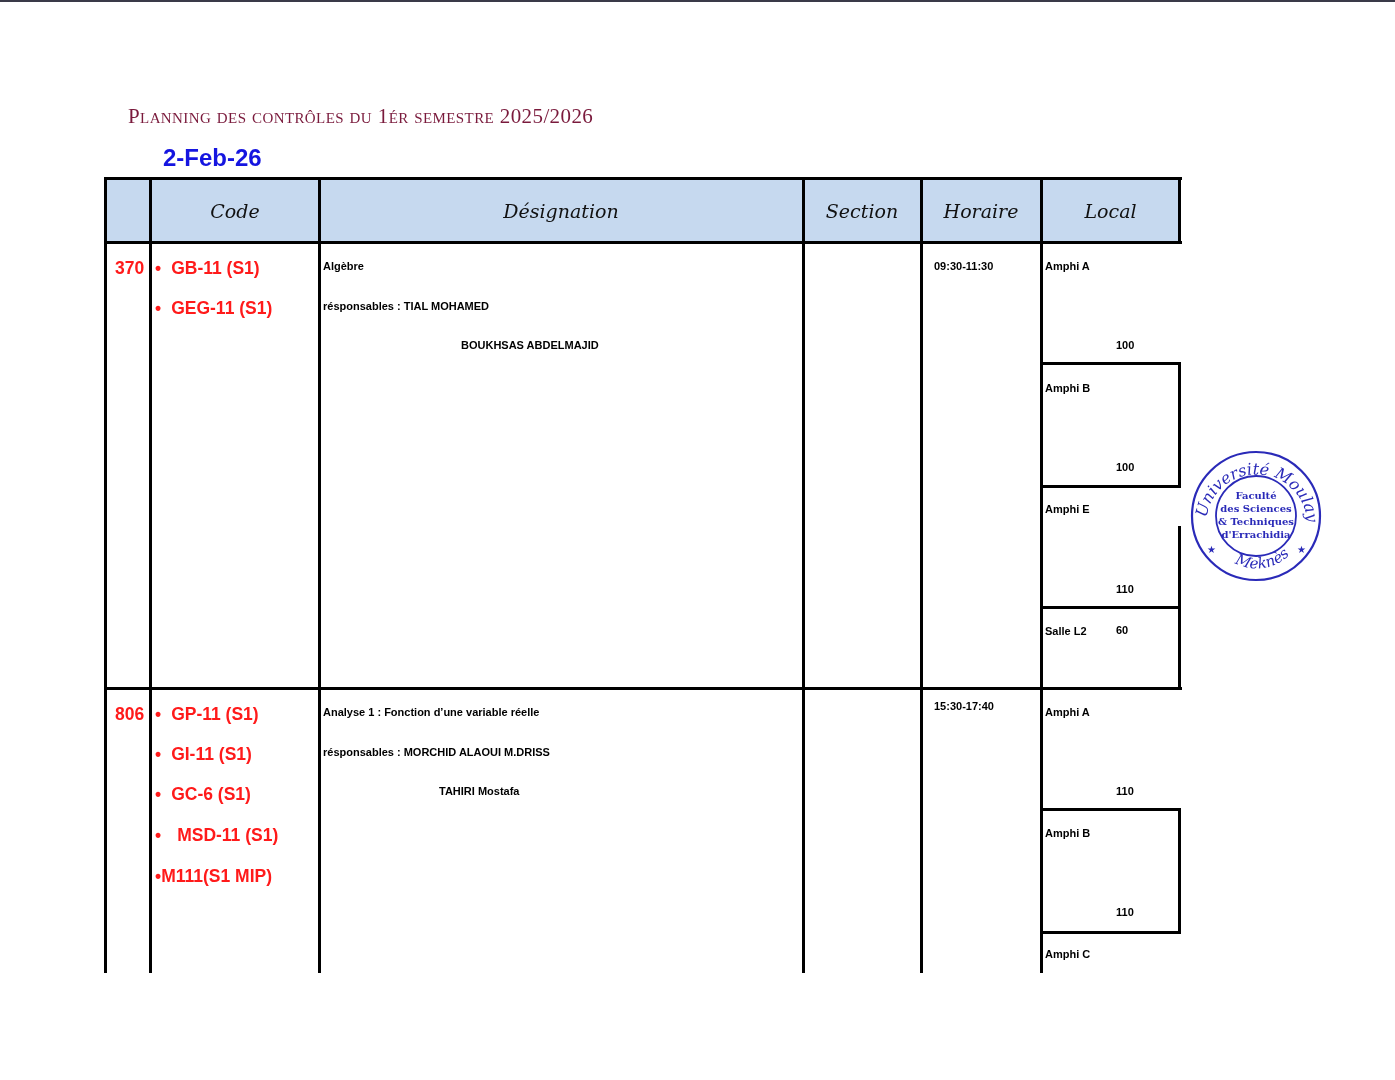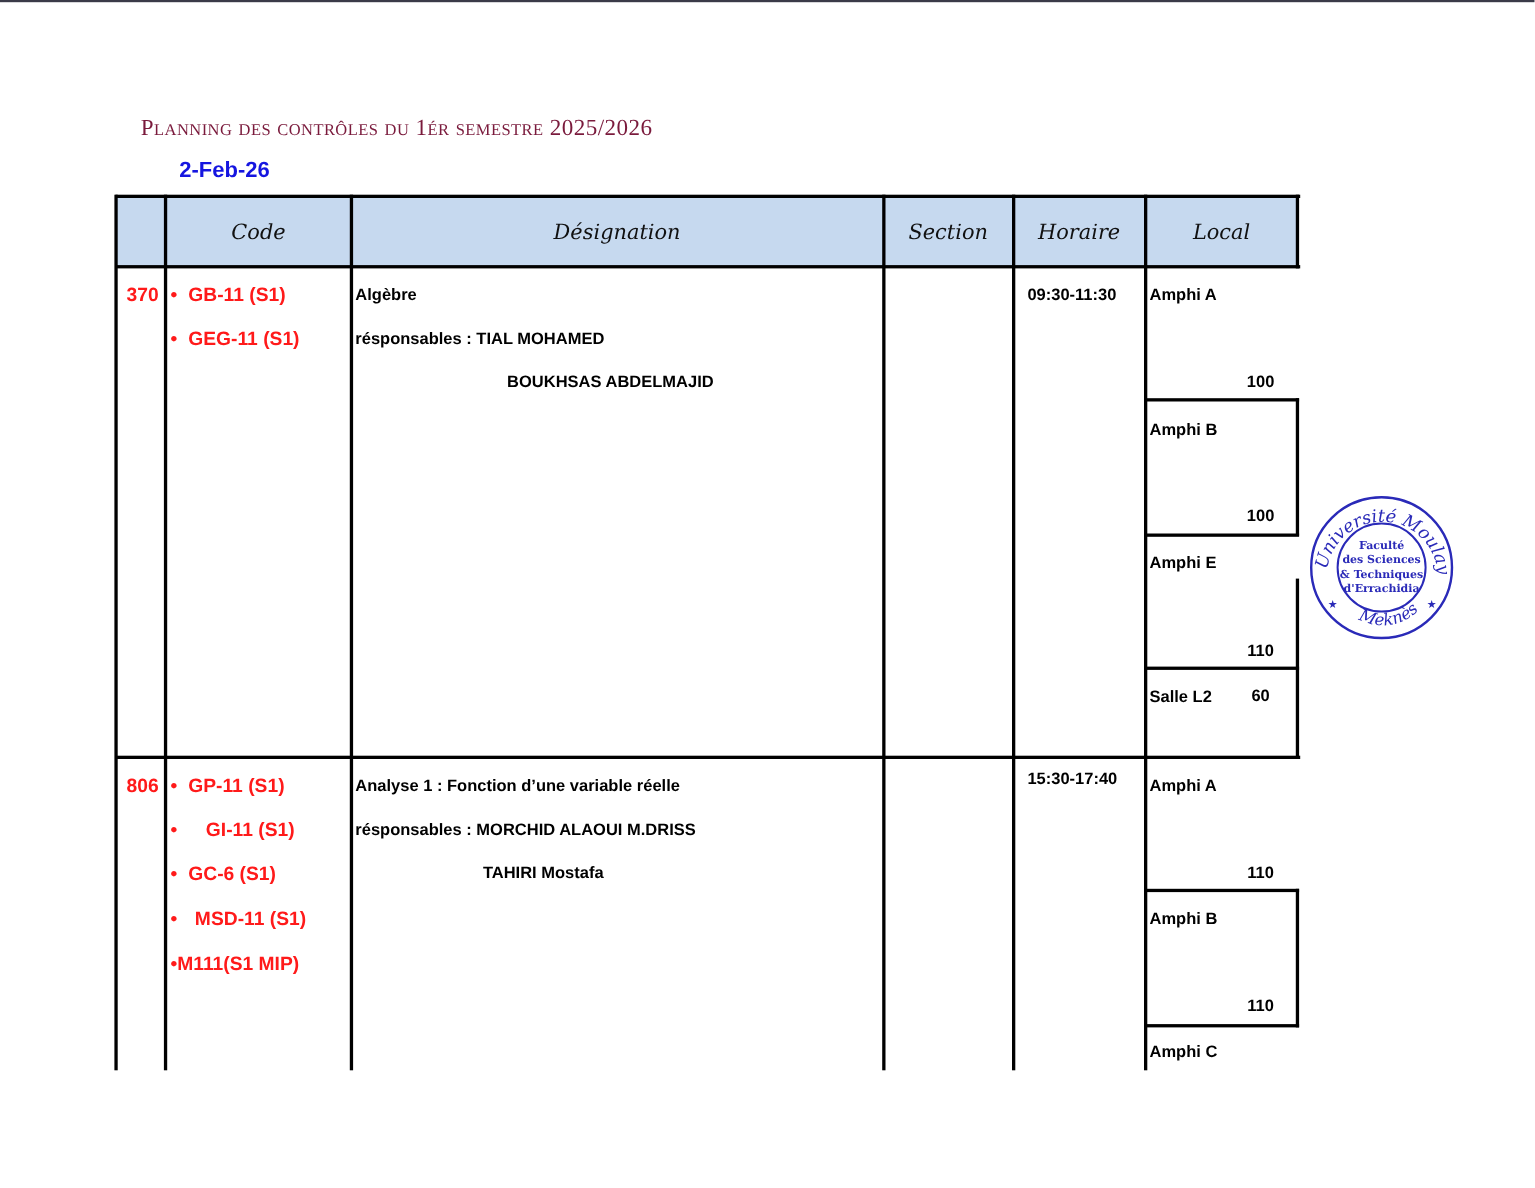--- a/index.html
+++ b/index.html
@@ -10,34 +10,34 @@
   }
   .topbar { position: absolute; left: 0; top: 0; width: 1395px; height: 2px; background: #3a3a48; }
   .title {
     position: absolute; left: 128px; top: 104px;
     font-family: "Liberation Serif", "DejaVu Serif", serif;
     font-size: 21px; letter-spacing: 0.4px; color: #7a1a3c;
     font-variant: small-caps; white-space: nowrap;
   }
   .date {
     position: absolute; left: 163px; top: 144px;
-    font-weight: bold; font-size: 20px; color: #1515e0; white-space: nowrap;
+    font-weight: bold; font-size: 24px; color: #1515e0; white-space: nowrap;
   }
   .hline { position: absolute; background: #000; height: 3px; }
   .vline { position: absolute; background: #000; width: 3px; }
   .header-bg { position: absolute; left: 105px; top: 178px; width: 1075px; height: 65px; background: #c6d9ef; }
   .hcell {
     position: absolute; top: 178px; height: 65px;
     display: flex; align-items: center; justify-content: center;
     font-family: "DejaVu Serif", "Liberation Serif", serif;
     font-style: italic; font-size: 19px; color: #111;
   }
-  .t { position: absolute; font-weight: bold; font-size: 15px; color: #000; white-space: nowrap; }
+  .t { position: absolute; font-weight: bold; font-size: 11px; color: #000; white-space: nowrap; }
   .red { color: #ff1a1a; font-size: 17.5px; }
-  .cap { text-align: center; width: 60px; }
+  .cap { text-align: left; width: 60px; }
   .stamp {
     position: absolute; left: 1189px; top: 449px; width: 134px; height: 134px;
   }
 </style>
 </head>
 <body>
 
 <div class="topbar"></div>
 
 <div class="title">Planning des contrôles du 1ér semestre 2025/2026</div>
@@ -99,21 +99,21 @@
     <div class="t" style="left:1045px;top:625px;">Salle L2</div>
     <div class="t cap" style="left:1116px;top:624px;">60</div>
   </div>
 
   <div>
     <div class="t red" style="left:115px;top:704px;">806</div>
     <div class="t red" style="left:155px;top:704px;">
       <span>•</span><span style="margin-left:10px">GP-11 (S1)</span>
     </div>
     <div class="t red" style="left:155px;top:744px;">
-      <span>•</span><span style="margin-left:26px">GI-11 (S1)</span>
+      <span>•</span><span style="margin-left:10px">GI-11 (S1)</span>
     </div>
     <div class="t red" style="left:155px;top:784px;">
       <span>•</span><span style="margin-left:10px">GC-6 (S1)</span>
     </div>
     <div class="t red" style="left:155px;top:825px;">
       <span>•</span><span style="margin-left:16px">MSD-11 (S1)</span>
     </div>
     <div class="t red" style="left:155px;top:866px;">
       <span>•</span><span style="margin-left:0">M111(S1 MIP)</span>
     </div>

